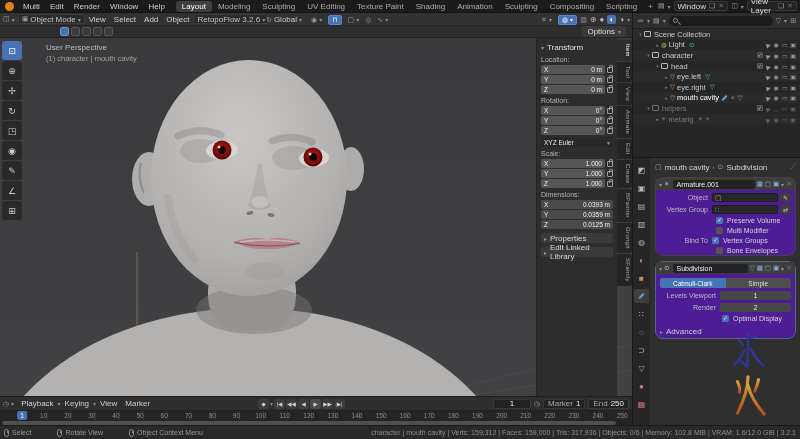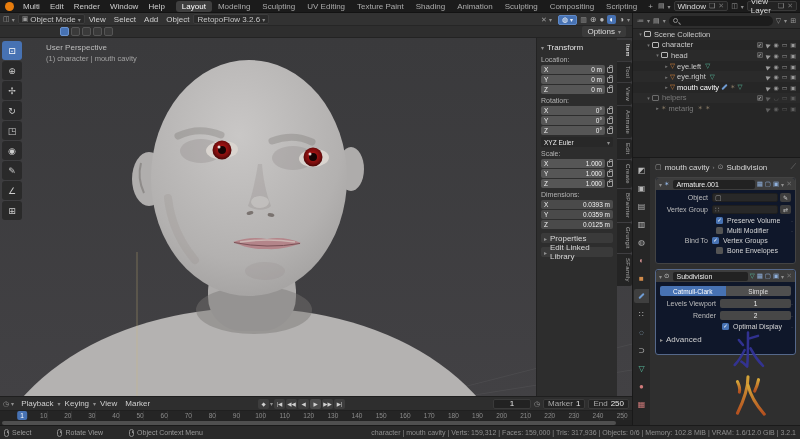--- a/index.html
+++ b/index.html
@@ -92,21 +92,21 @@
 .dimrow{color:#7a7a7a}
 .dimrow .ri{color:#5f5f5f}
 
 .props{left:632px;top:157px;width:168px;height:268px;background:#2f2f2f;border-left:1px solid #191919;border-top:1px solid #191919;z-index:20}
 .tabcol{position:absolute;left:0;top:0;width:17px;height:268px;background:#262626;display:flex;flex-direction:column;align-items:center;padding-top:5px;gap:4px}
 .ptab{width:15px;height:14px;display:flex;align-items:center;justify-content:center;font-size:8px;color:#b9b9b9}
 .ptab.active{background:#3f3f3f;border-radius:2px 0 0 2px}
 .pcontent{position:absolute;left:17px;top:0;width:151px;height:268px;padding:4px 5px}
 .bcrumb{display:flex;align-items:center;gap:3px;color:#d6d6d6;margin-bottom:5px}
 .addmod{height:12px;background:#2a2a2a;border:1px solid #1f1f1f;border-radius:3px;display:flex;align-items:center;padding:0 5px;color:#dcdcdc}
-.mpanel{background:#0f172a;border:1px solid #434343;border-radius:3px;margin-top:5px;padding-bottom:9px}
+.mpanel{background:#4c1d95;border:1px solid #434343;border-radius:8px;margin-top:5px;padding-bottom:1px}
 .mpanel.hl{border-color:#55688a}
 .mph{height:12px;background:#3d3d3d;border-radius:3px 3px 0 0;display:flex;align-items:center;gap:2px;padding:0 3px}
 .mname{flex:1;background:#222;border-radius:2px;height:9px;line-height:9px;padding:0 3px;color:#efefef;font-size:7px;white-space:nowrap;overflow:hidden}
 .tgl{color:#8fb0dc;font-size:6.5px}
 .prow{display:flex;align-items:center;margin:3px 4px 0 4px;position:relative}
 .plabel{width:52px;text-align:right;padding-right:4px;color:#bdbdbd;font-size:7px;flex:0 0 auto;white-space:nowrap}
 .pfield{flex:1;background:#282828;border:1px solid #1e1e1e;border-radius:2px;height:9px;display:flex;align-items:center;padding:0 2px;gap:2px;color:#ddd}
 .sqbtn{width:11px;height:9px;background:#3e3e3e;border-radius:2px;margin-left:2px;display:flex;align-items:center;justify-content:center;color:#c5c5c5;font-size:6px}
 .cb{width:7px;height:7px;border-radius:1.5px;background:#545454;margin-right:4px;flex:0 0 auto;color:#fff;font-size:5.5px;line-height:7px;text-align:center}
 .cb.on{background:#4772b3}
@@ -179,20 +179,43 @@
         <span class="chev">▾</span>
       </div>
     <span class="menu">View</span>
     <span class="menu">Select</span>
     <span class="menu">Add</span>
     <span class="menu">Object</span>
     <div class="pill">
         <span>RetopoFlow 3.2.6</span>
         <span class="chev">▾</span>
       </div>
+    <div class="mid">
+      <div class="hgrp">
+          <span class="tbico">↻</span>
+          <span>Global</span>
+          <span class="chev">▾</span>
+        </div>
+      <div class="hgrp">
+          <span class="tbico">◉</span>
+          <span class="chev">▾</span>
+        </div>
+      <span class="pill blue">
+          <span class="tbico" style="color:#fff">⊓</span>
+        </span>
+      <div class="hgrp">
+          <span class="tbico">▢</span>
+          <span class="chev">▾</span>
+        </div>
+      <span class="tbico">◎</span>
+      <div class="hgrp">
+          <span class="tbico">∿</span>
+          <span class="chev">▾</span>
+        </div>
+    </div>
     <div class="rgt">
       <div class="hgrp">
           <span class="tbico">✕</span>
           <span class="chev">▾</span>
         </div>
       <span class="pill blue">
           <span class="tbico" style="color:#fff">◍</span>
           <span class="chev" style="color:#dfe8f5">▾</span>
         </span>
       <span class="tbico">▥</span>
@@ -457,20 +480,32 @@
         </span>
       <span class="tbico">▽</span>
         <span class="chev">▾</span>
       <span class="tbico">⊞</span>
     </div>
     <div class="orow" style="padding-left:4px">
       <span class="dis">▾</span>
         <span class="icbox"></span>
         <span>Scene Collection</span>
     </div>
+    <div class="orow" style="padding-left:21px">
+      <span class="dis">▸</span>
+        <span class="oic" style="color:#c9b36a">◍</span>
+        <span>Light</span>
+        <span class="oic teal" style="margin-left:4px">⊙</span>
+      <span class="ricons">
+          <span class="ri" style="transform:rotate(-20deg)">▶</span>
+          <span class="ri">◉</span>
+          <span class="ri">▭</span>
+          <span class="ri">▣</span>
+        </span>
+    </div>
     <div class="orow" style="padding-left:12px">
       <span class="dis">▾</span>
         <span class="icbox"></span>
         <span>character</span>
       <span class="ricons">
           <span class="rcb">✓</span>
           <span class="ri" style="transform:rotate(-20deg)">▶</span>
           <span class="ri">◉</span>
           <span class="ri">▭</span>
           <span class="ri">▣</span>

